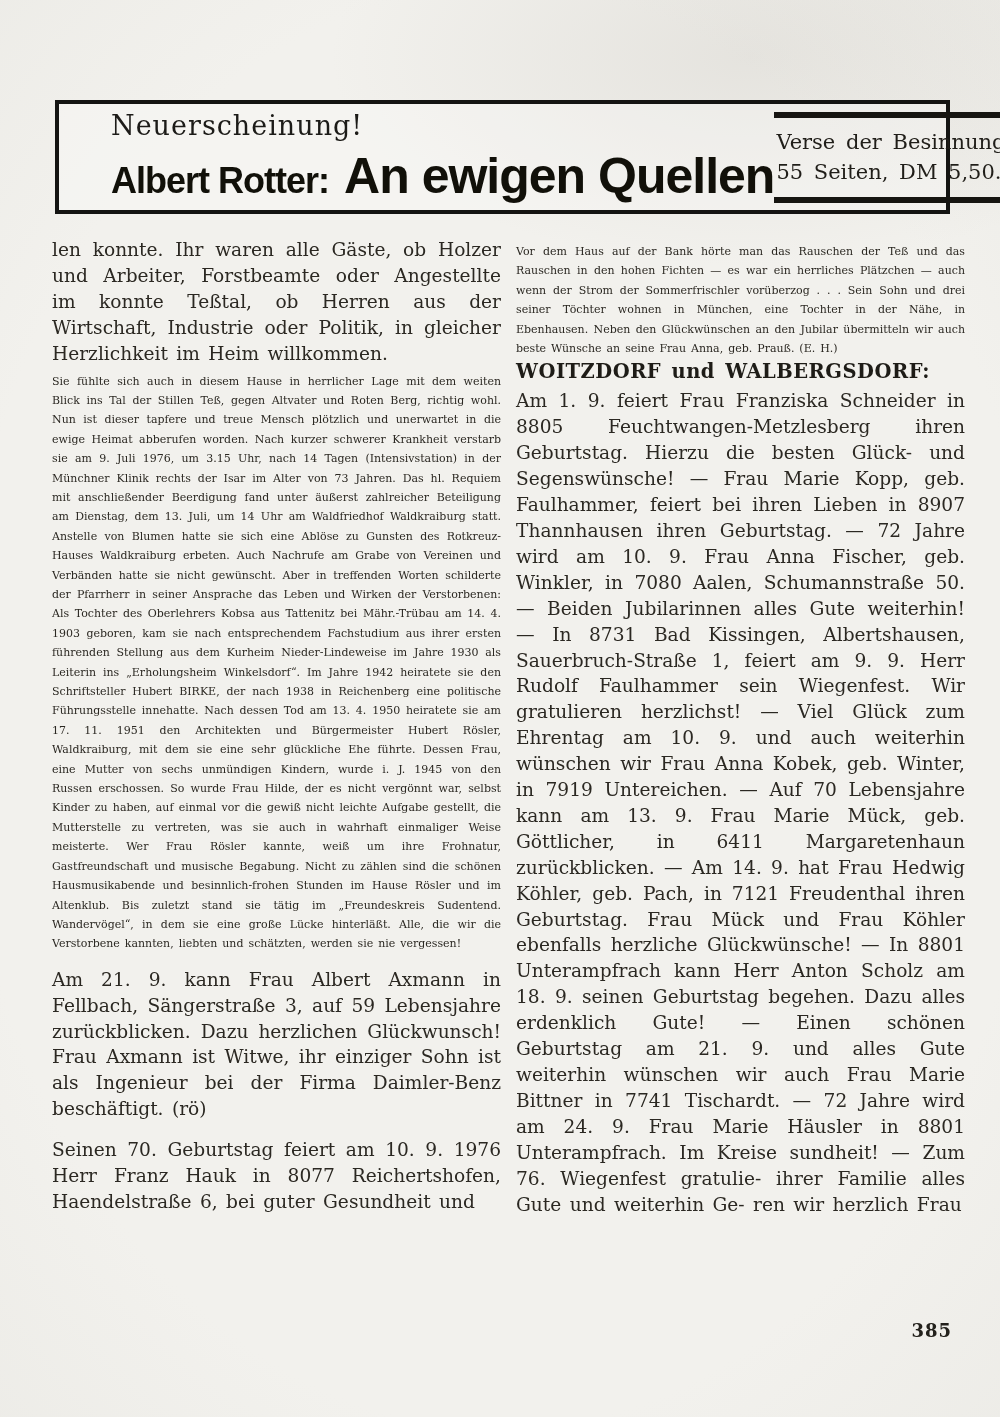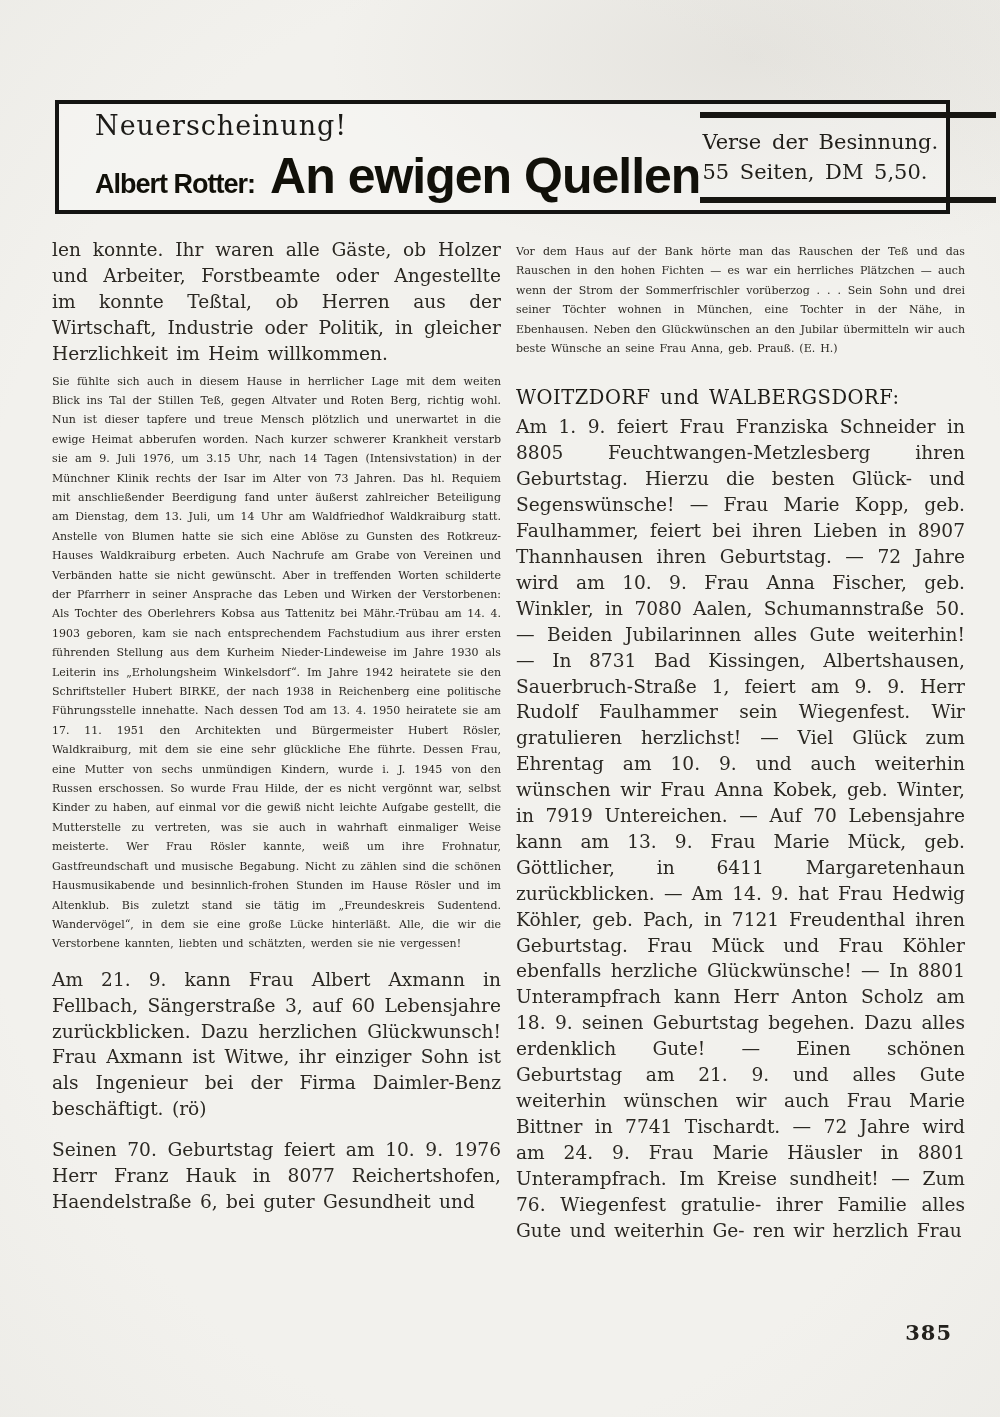--- a/index.html
+++ b/index.html
@@ -17,30 +17,30 @@
       radial-gradient(ellipse 900px 1200px at 50% 50%, #f2f1ed 60%, #e9e8e3 100%);
     color:#2b2822;
   }
   
   .ad-box{
     position:absolute;left:55px;top:100px;width:887px;height:106px;
     border:4px solid #141412;
     background:rgba(255,255,255,.25);
     display:flex;align-items:center;
   }
-  .ad-left{flex:1 1 auto;padding-left:36px;}
+  .ad-left{flex:1 1 auto;padding-left:52px;}
   .ad-line1{
     font-family:"DejaVu Serif", serif;
     font-size:27px;letter-spacing:1px;color:#1c1b18;
     margin-bottom:6px;
   }
   .ad-line2{white-space:nowrap;color:#111009;}
   .ad-author{
     font-family:"Liberation Sans", sans-serif;font-weight:700;
-    font-size:27px;letter-spacing:-1px;
+    font-size:36px;letter-spacing:-1px;
   }
   .ad-title{
     font-family:"Liberation Sans", sans-serif;font-weight:700;
     font-size:50px;letter-spacing:-1px;margin-left:10px;
   }
   .ad-right{
     flex:0 0 auto;width:292px;margin-right:46px;
     border-top:6px solid #161511;border-bottom:6px solid #161511;
     padding:9px 2px 10px 2px;
     font-size:21px;line-height:30px;color:#201e19;
@@ -62,27 +62,27 @@
     font-size:11px;line-height:19.4px;
     text-align:justify;text-align-last:left;
     word-spacing:1.5px;
     margin:0;
   }
   .t-large b, .t-small b{font-weight:400;}
   .mt1{margin-top:5px;}
   .mt2{margin-top:13px;}
   .mt3{margin-top:15px;}
   .section-heading{
-    font-size:19.5px;font-weight:400;letter-spacing:.5px;
-    margin:28px 0 0 0;color:#1e1c17;
+    font-size:19.5px;font-weight:700;letter-spacing:.5px;
+    margin:2px 0 0 0;color:#1e1c17;
     word-spacing:3px;
   }
   .page-number{
     position:absolute;right:48px;top:1320px;
-    font-size:21px;font-weight:700;color:#23211c;
+    font-size:18px;font-weight:700;color:#23211c;
     letter-spacing:1px;
   }
 </style>
 </head>
 <body>
 
 <div class="page">
 
   <div class="ad-box">
     <div class="ad-left">
@@ -96,21 +96,21 @@
       <div>Verse der Besinnung.</div>
       <div>55 Seiten, DM 5,50.</div>
     </div>
   </div>
 
   <div class="columns">
 
     <div class="col">
       <p class="t-large">len konnte. Ihr waren alle Gäste, ob Holzer und Arbeiter, Forstbeamte oder Angestellte im konnte Teßtal, ob Herren aus der Wirtschaft, Industrie oder Politik, in gleicher Herzlichkeit im Heim willkommen.</p>
       <p class="t-small mt1">Sie fühlte sich auch in diesem Hause in herrlicher Lage mit dem weiten Blick ins Tal der Stillen Teß, gegen Altvater und Roten Berg, richtig wohl. Nun ist dieser tapfere und treue Mensch plötzlich und unerwartet in die ewige Heimat abberufen worden. Nach kurzer schwerer Krankheit verstarb sie am 9. Juli 1976, um 3.15 Uhr, nach 14 Tagen (Intensivstation) in der Münchner Klinik rechts der Isar im Alter von 73 Jahren. Das hl. Requiem mit anschließender Beerdigung fand unter äußerst zahlreicher Beteiligung am Dienstag, dem 13. Juli, um 14 Uhr am Waldfriedhof Waldkraiburg statt. Anstelle von Blumen hatte sie sich eine Ablöse zu Gunsten des Rotkreuz-Hauses Waldkraiburg erbeten. Auch Nachrufe am Grabe von Vereinen und Verbänden hatte sie nicht gewünscht. Aber in treffenden Worten schilderte der Pfarrherr in seiner Ansprache das Leben und Wirken der Verstorbenen: Als Tochter des Oberlehrers Kobsa aus Tattenitz bei Mähr.-Trübau am 14. 4. 1903 geboren, kam sie nach entsprechendem Fachstudium aus ihrer ersten führenden Stellung aus dem Kurheim Nieder-Lindeweise im Jahre 1930 als Leiterin ins „Erholungsheim Winkelsdorf“. Im Jahre 1942 heiratete sie den Schriftsteller Hubert BIRKE, der nach 1938 in Reichenberg eine politische Führungsstelle innehatte. Nach dessen Tod am 13. 4. 1950 heiratete sie am 17. 11. 1951 den Architekten und Bürgermeister Hubert Rösler, Waldkraiburg, mit dem sie eine sehr glückliche Ehe führte. Dessen Frau, eine Mutter von sechs unmündigen Kindern, wurde i. J. 1945 von den Russen erschossen. So wurde Frau Hilde, der es nicht vergönnt war, selbst Kinder zu haben, auf einmal vor die gewiß nicht leichte Aufgabe gestellt, die Mutterstelle zu vertreten, was sie auch in wahrhaft einmaliger Weise meisterte. Wer Frau Rösler kannte, weiß um ihre Frohnatur, Gastfreundschaft und musische Begabung. Nicht zu zählen sind die schönen Hausmusikabende und besinnlich-frohen Stunden im Hause Rösler und im Altenklub. Bis zuletzt stand sie tätig im „Freundeskreis Sudentend. Wandervögel“, in dem sie eine große Lücke hinterläßt. Alle, die wir die Verstorbene kannten, liebten und schätzten, werden sie nie vergessen!</p>
-      <p class="t-large mt2"><span>Am 21. 9. kann Frau </span><b>Albert Axmann</b><span> in Fellbach, Sängerstraße 3, auf 60 Lebensjahre zurückblicken. Dazu herzlichen Glückwunsch! Frau Axmann ist Witwe, ihr einziger Sohn ist als Ingenieur bei der Firma Daimler-Benz beschäftigt. (rö)</span></p>
+      <p class="t-large mt2"><span>Am 21. 9. kann Frau </span><b>Albert Axmann</b><span> in Fellbach, Sängerstraße 3, auf 59 Lebensjahre zurückblicken. Dazu herzlichen Glückwunsch! Frau Axmann ist Witwe, ihr einziger Sohn ist als Ingenieur bei der Firma Daimler-Benz beschäftigt. (rö)</span></p>
       <p class="t-large mt3"><span>Seinen 70. Geburtstag feiert am 10. 9. 1976 Herr </span><b>Franz Hauk</b><span> in 8077 Reichertshofen, Haendelstraße 6, bei guter Gesundheit und</span></p>
     </div>
 
     <div class="col">
       <p class="t-small mt1">Vor dem Haus auf der Bank hörte man das Rauschen der Teß und das Rauschen in den hohen Fichten — es war ein herrliches Plätzchen — auch wenn der Strom der Sommerfrischler vorüberzog . . . Sein Sohn und drei seiner Töchter wohnen in München, eine Tochter in der Nähe, in Ebenhausen. Neben den Glückwünschen an den Jubilar übermitteln wir auch beste Wünsche an seine Frau Anna, geb. Prauß. (E. H.)</p>
       <p class="section-heading">WOITZDORF und WALBERGSDORF:</p>
       <p class="t-large mt1"><span>Am 1. 9. feiert Frau </span><b>Franziska Schneider</b><span> in 8805 Feuchtwangen-Metzlesberg ihren Geburtstag. Hierzu die besten Glück- und Segenswünsche! — Frau </span><b>Marie Kopp,</b><span> geb. Faulhammer, feiert bei ihren Lieben in 8907 Thannhausen ihren Geburtstag. — 72 Jahre wird am 10. 9. Frau </span><b>Anna Fischer,</b><span> geb. Winkler, in 7080 Aalen, Schumannstraße 50. — Beiden Jubilarinnen alles Gute weiterhin! — In 8731 Bad Kissingen, Albertshausen, Sauerbruch-Straße 1, feiert am 9. 9. Herr </span><b>Rudolf Faulhammer</b><span> sein Wiegenfest. Wir gratulieren herzlichst! — Viel Glück zum Ehrentag am 10. 9. und auch weiterhin wünschen wir Frau </span><b>Anna Kobek,</b><span> geb. Winter, in 7919 Untereichen. — Auf 70 Lebensjahre kann am 13. 9. Frau </span><b>Marie Mück,</b><span> geb. Göttlicher, in 6411 Margaretenhaun zurückblicken. — Am 14. 9. hat Frau </span><b>Hedwig Köhler,</b><span> geb. Pach, in 7121 Freudenthal ihren Geburtstag. Frau Mück und Frau Köhler ebenfalls herzliche Glückwünsche! — In 8801 Unterampfrach kann Herr </span><b>Anton Scholz</b><span> am 18. 9. seinen Geburtstag begehen. Dazu alles erdenklich Gute! — Einen schönen Geburtstag am 21. 9. und alles Gute weiterhin wünschen wir auch Frau </span><b>Marie Bittner</b><span> in 7741 Tischardt. — 72 Jahre wird am 24. 9. Frau </span><b>Marie Häusler</b><span> in 8801 Unterampfrach. Im Kreise sundheit! — Zum 76. Wiegenfest gratulie- ihrer Familie alles Gute und weiterhin Ge- ren wir herzlich Frau </span></p>
     </div>
 
   </div>

